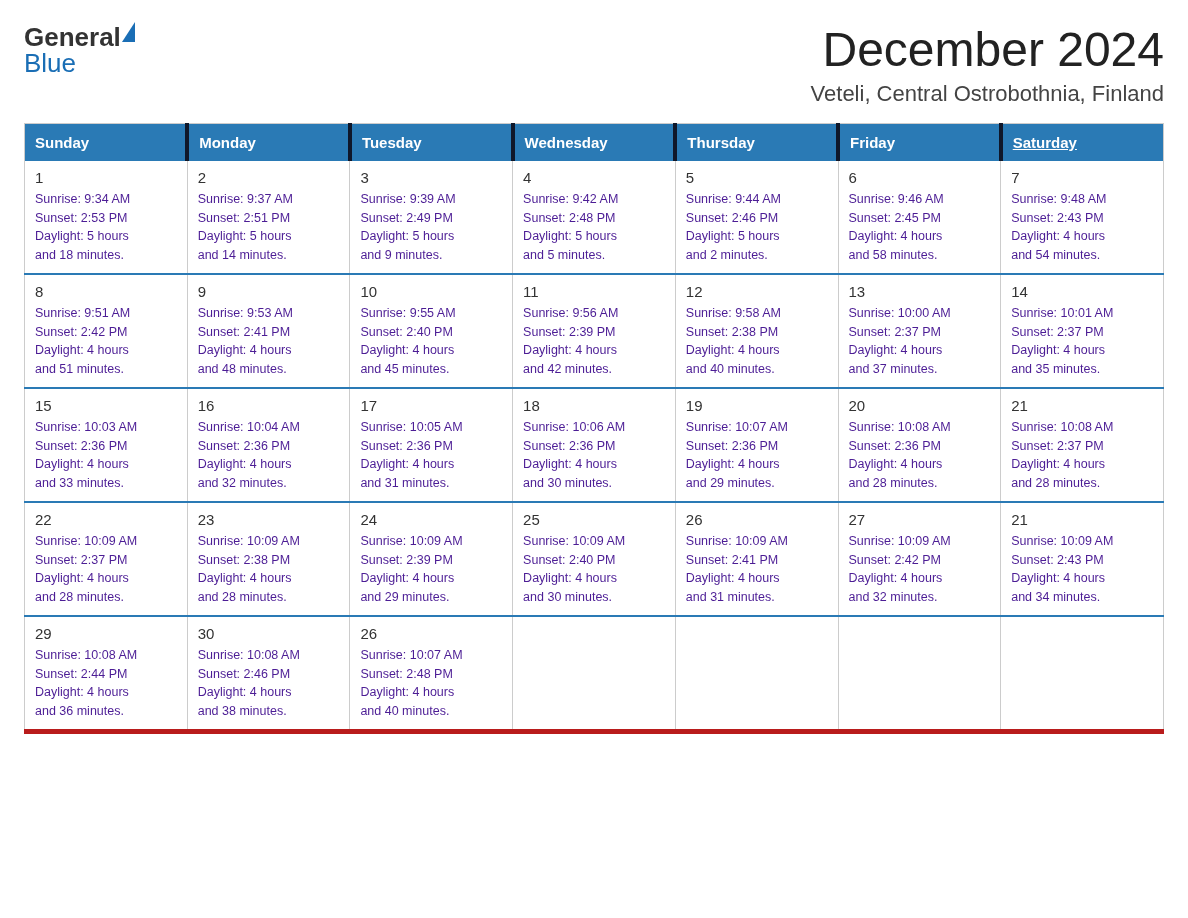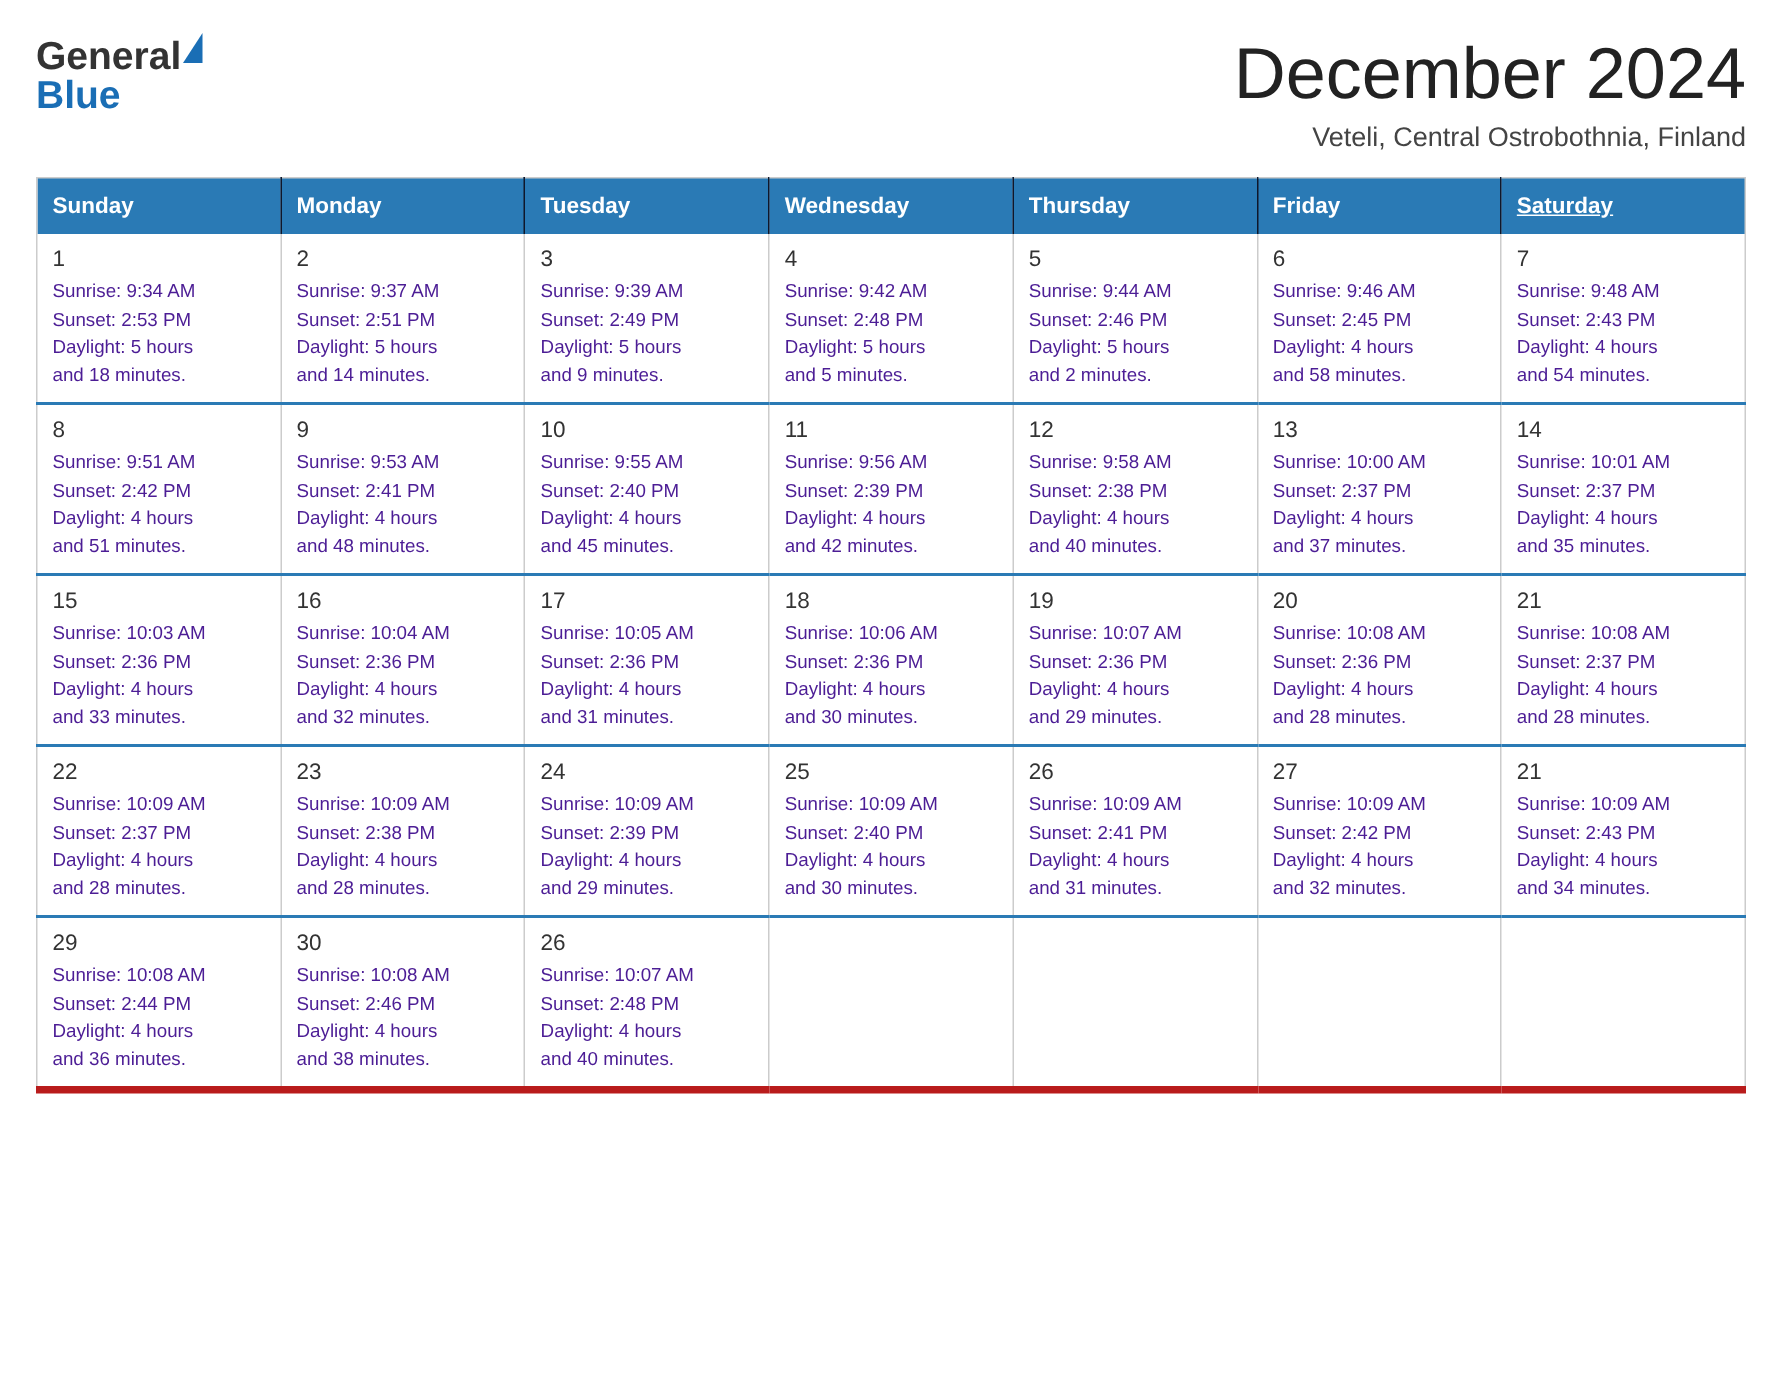--- a/index.html
+++ b/index.html
@@ -24,37 +24,37 @@
     .title-block {
       text-align: right;
     }
     .month-title {
       font-size: 48px;
       font-weight: normal;
       color: #222;
       line-height: 1.1;
     }
     .subtitle {
-      font-size: 18px;
+      font-size: 22px;
       color: #444;
       margin-top: 4px;
     }
     table {
       width: 100%;
       border-collapse: collapse;
       border: 1px solid #ccc;
     }
     thead tr th {
       background-color: #2a7ab5;
       color: #fff;
       font-size: 15px;
       font-weight: bold;
       padding: 10px 10px;
       text-align: left;
-      border-right: 1px solid #0f172a;
+      border-right: 4px solid #0f172a;
     }
     thead tr th:last-child {
       border-right: none;
       text-decoration: underline;
     }
     tbody tr td {
       vertical-align: top;
       padding: 8px 10px;
       border-right: 1px solid #ccc;
       border-bottom: 2px solid #2a7ab5;
@@ -85,21 +85,21 @@
     }
   </style>
 </head>
 <body>
 
 <div class="header">
   <div class="logo">
     <div style="line-height:1;">
       <span style="font-size:26px;font-weight:bold;color:#333;">General</span><span style="display:inline-block;width:0;height:0;border-left:13px solid transparent;border-right:0px solid transparent;border-bottom:20px solid #1a6eb5;position:relative;top:-4px;margin-left:1px;"></span>
       <br>
-      <span style="font-size:26px;font-weight:bold;color:#1a6eb5;margin-left:0px;margin-top:24px;">Blue</span>
+      <span style="font-size:26px;font-weight:normal;color:#1a6eb5;margin-left:0px;margin-top:24px;">Blue</span>
     </div>
   </div>
   <div class="title-block">
     <div class="month-title">December 2024</div>
     <div class="subtitle">Veteli, Central Ostrobothnia, Finland</div>
   </div>
 </div>
 
 <table>
   <thead>

